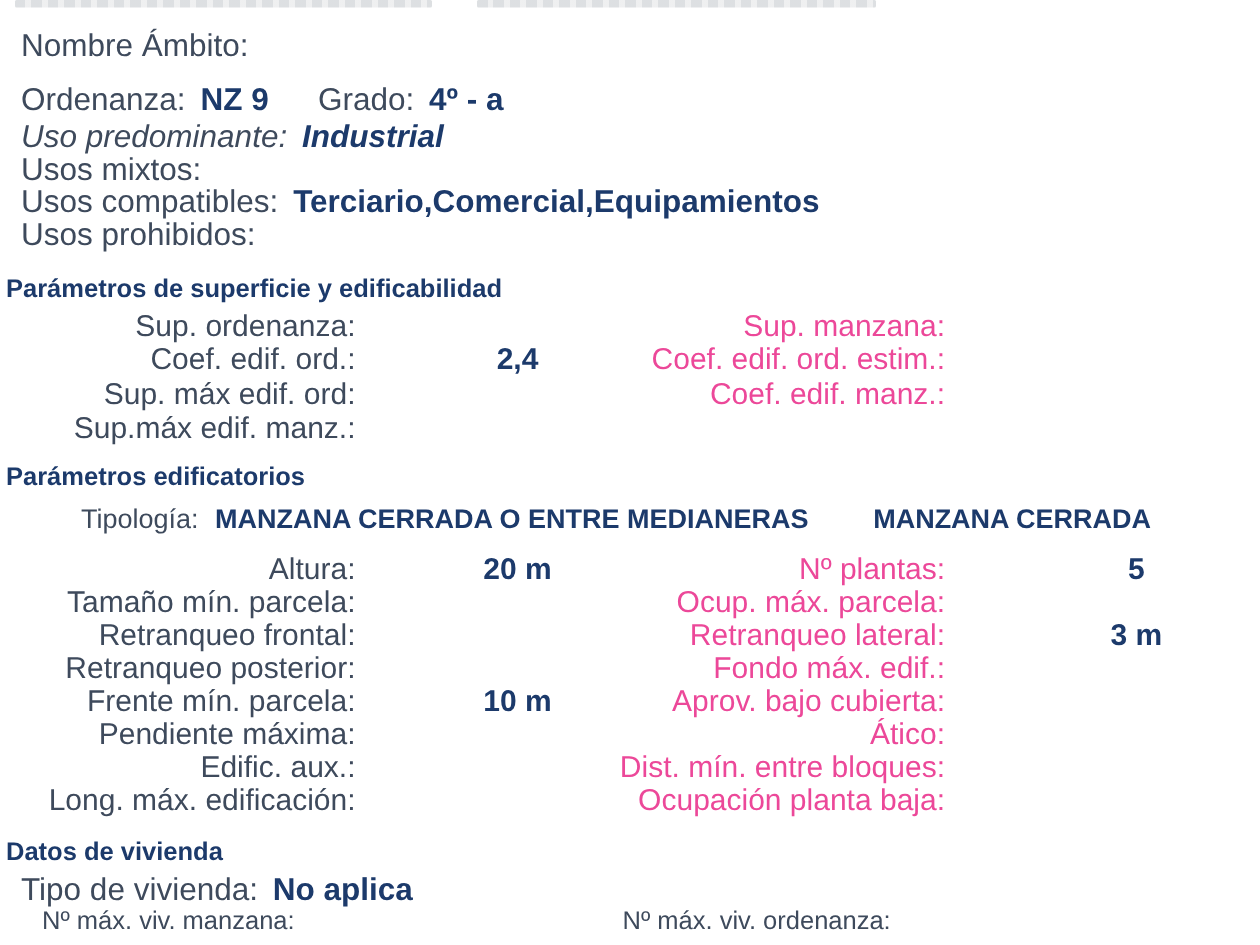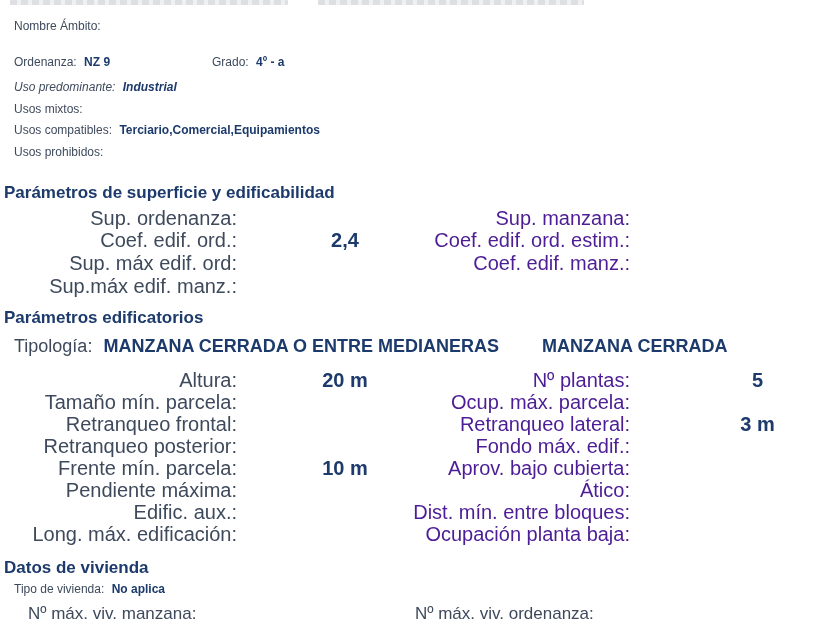--- a/index.html
+++ b/index.html
@@ -9,31 +9,31 @@
     font-family:"Liberation Sans","DejaVu Sans",sans-serif;
     position:relative;overflow:hidden;
     -webkit-font-smoothing:antialiased;
   }
   .abs{position:absolute;}
   
   .lbl{color:#3e4a5c;}
   .val{color:#1c3a6b;font-weight:bold;}
   .hdr{color:#1c3a6b;font-weight:bold;font-size:17px;left:4px;}
   
-  .gen{left:14px;font-size:12px;color:#3e4a5c;white-space:nowrap;}
+  .gen{left:14px;font-size:21px;color:#3e4a5c;white-space:nowrap;}
   .gen .val{margin-left:4px;}
   
   .cutbar{position:absolute;top:0;height:5px;border-radius:1px;
     background:repeating-linear-gradient(90deg,#d7dadd 0px,#d7dadd 7px,#ecedee 7px,#ecedee 11px);
     opacity:.85;}
   
   .grow{left:0;width:840px;height:20px;font-size:20px;white-space:nowrap;}
   .ll{position:absolute;left:0;width:237px;text-align:right;color:#3e4a5c;}
   .lv{position:absolute;left:255px;width:180px;text-align:center;color:#1c3a6b;font-weight:bold;}
-  .rl{position:absolute;left:400px;width:230px;text-align:right;color:#4c1d95;}
+  .rl{position:absolute;left:400px;width:230px;text-align:right;color:#ec4899;}
   .rv{position:absolute;left:680px;width:155px;text-align:center;color:#1c3a6b;font-weight:bold;}
   
   .tipo{left:14px;font-size:18px;white-space:nowrap;color:#3e4a5c;}
   .tipo .val{margin-left:6px;}
   .tipo .val2{margin-left:38px;}
 </style>
 </head>
 <body>
 
 <div>
@@ -97,21 +97,21 @@
 </div>
 <div class="abs grow" style="top:275px;">
   <span class="ll">Sup.máx edif. manz.:</span>
   <span class="lv"></span>
   <span class="rl"></span>
   <span class="rv"></span>
 </div>
 
 <div class="abs hdr" style="top:308px;">Parámetros edificatorios</div>
 
-<div class="abs tipo" style="top:336px;">
+<div class="abs tipo" style="top:336px;margin-left:40px;">
   <span>Tipología:</span>
   <span class="val">MANZANA CERRADA O ENTRE MEDIANERAS</span>
   <span class="val val2">MANZANA CERRADA</span>
 </div>
 
 <div class="abs grow" style="top:369px;">
   <span class="ll">Altura:</span>
   <span class="lv">20 m</span>
   <span class="rl">Nº plantas:</span>
   <span class="rv">5</span>

